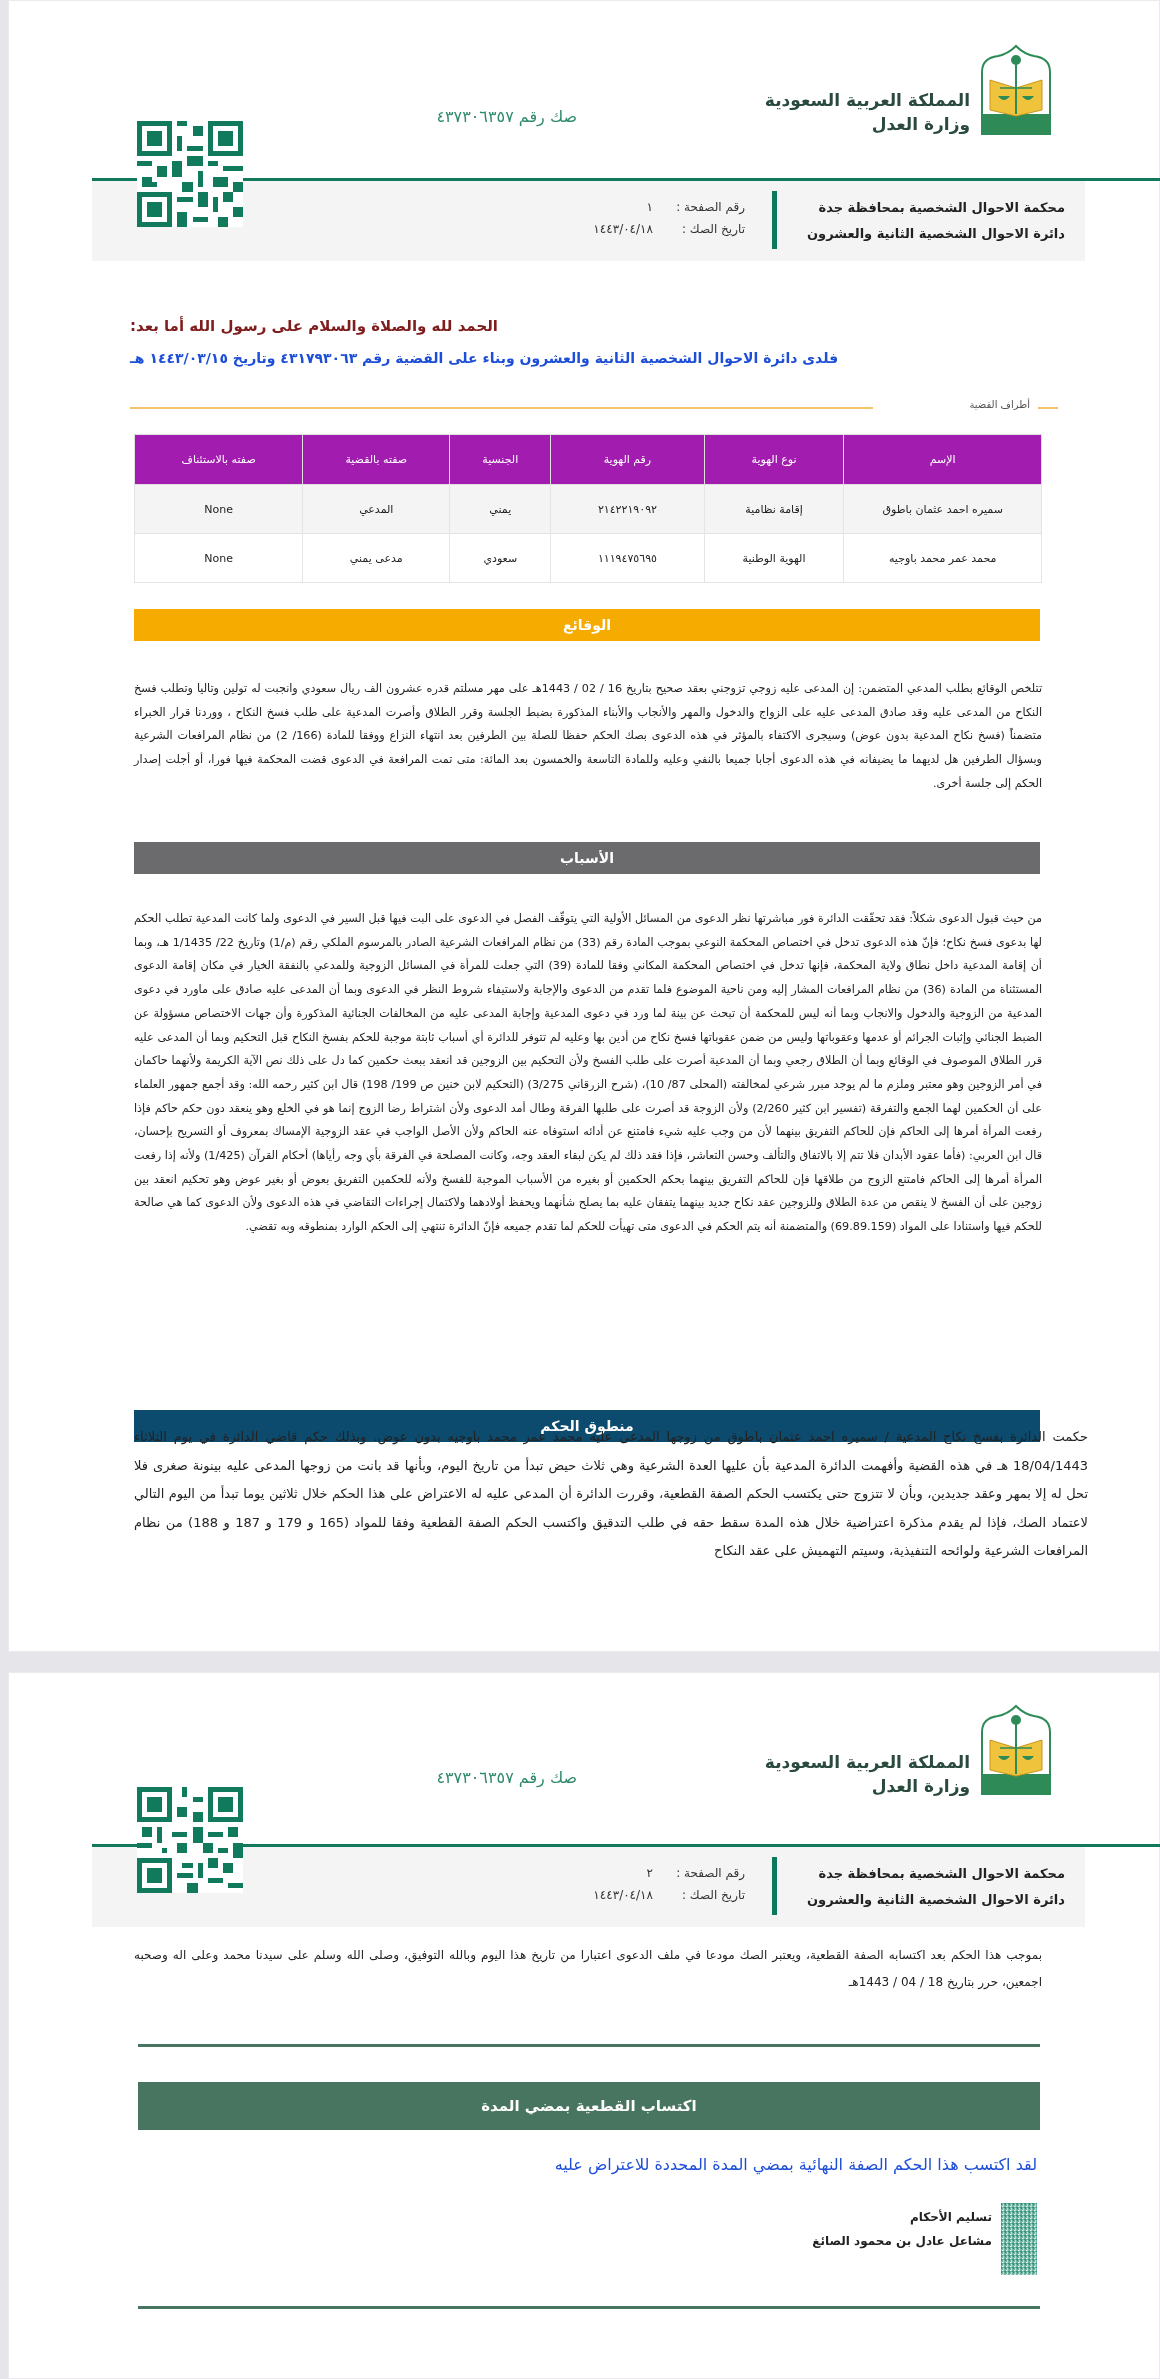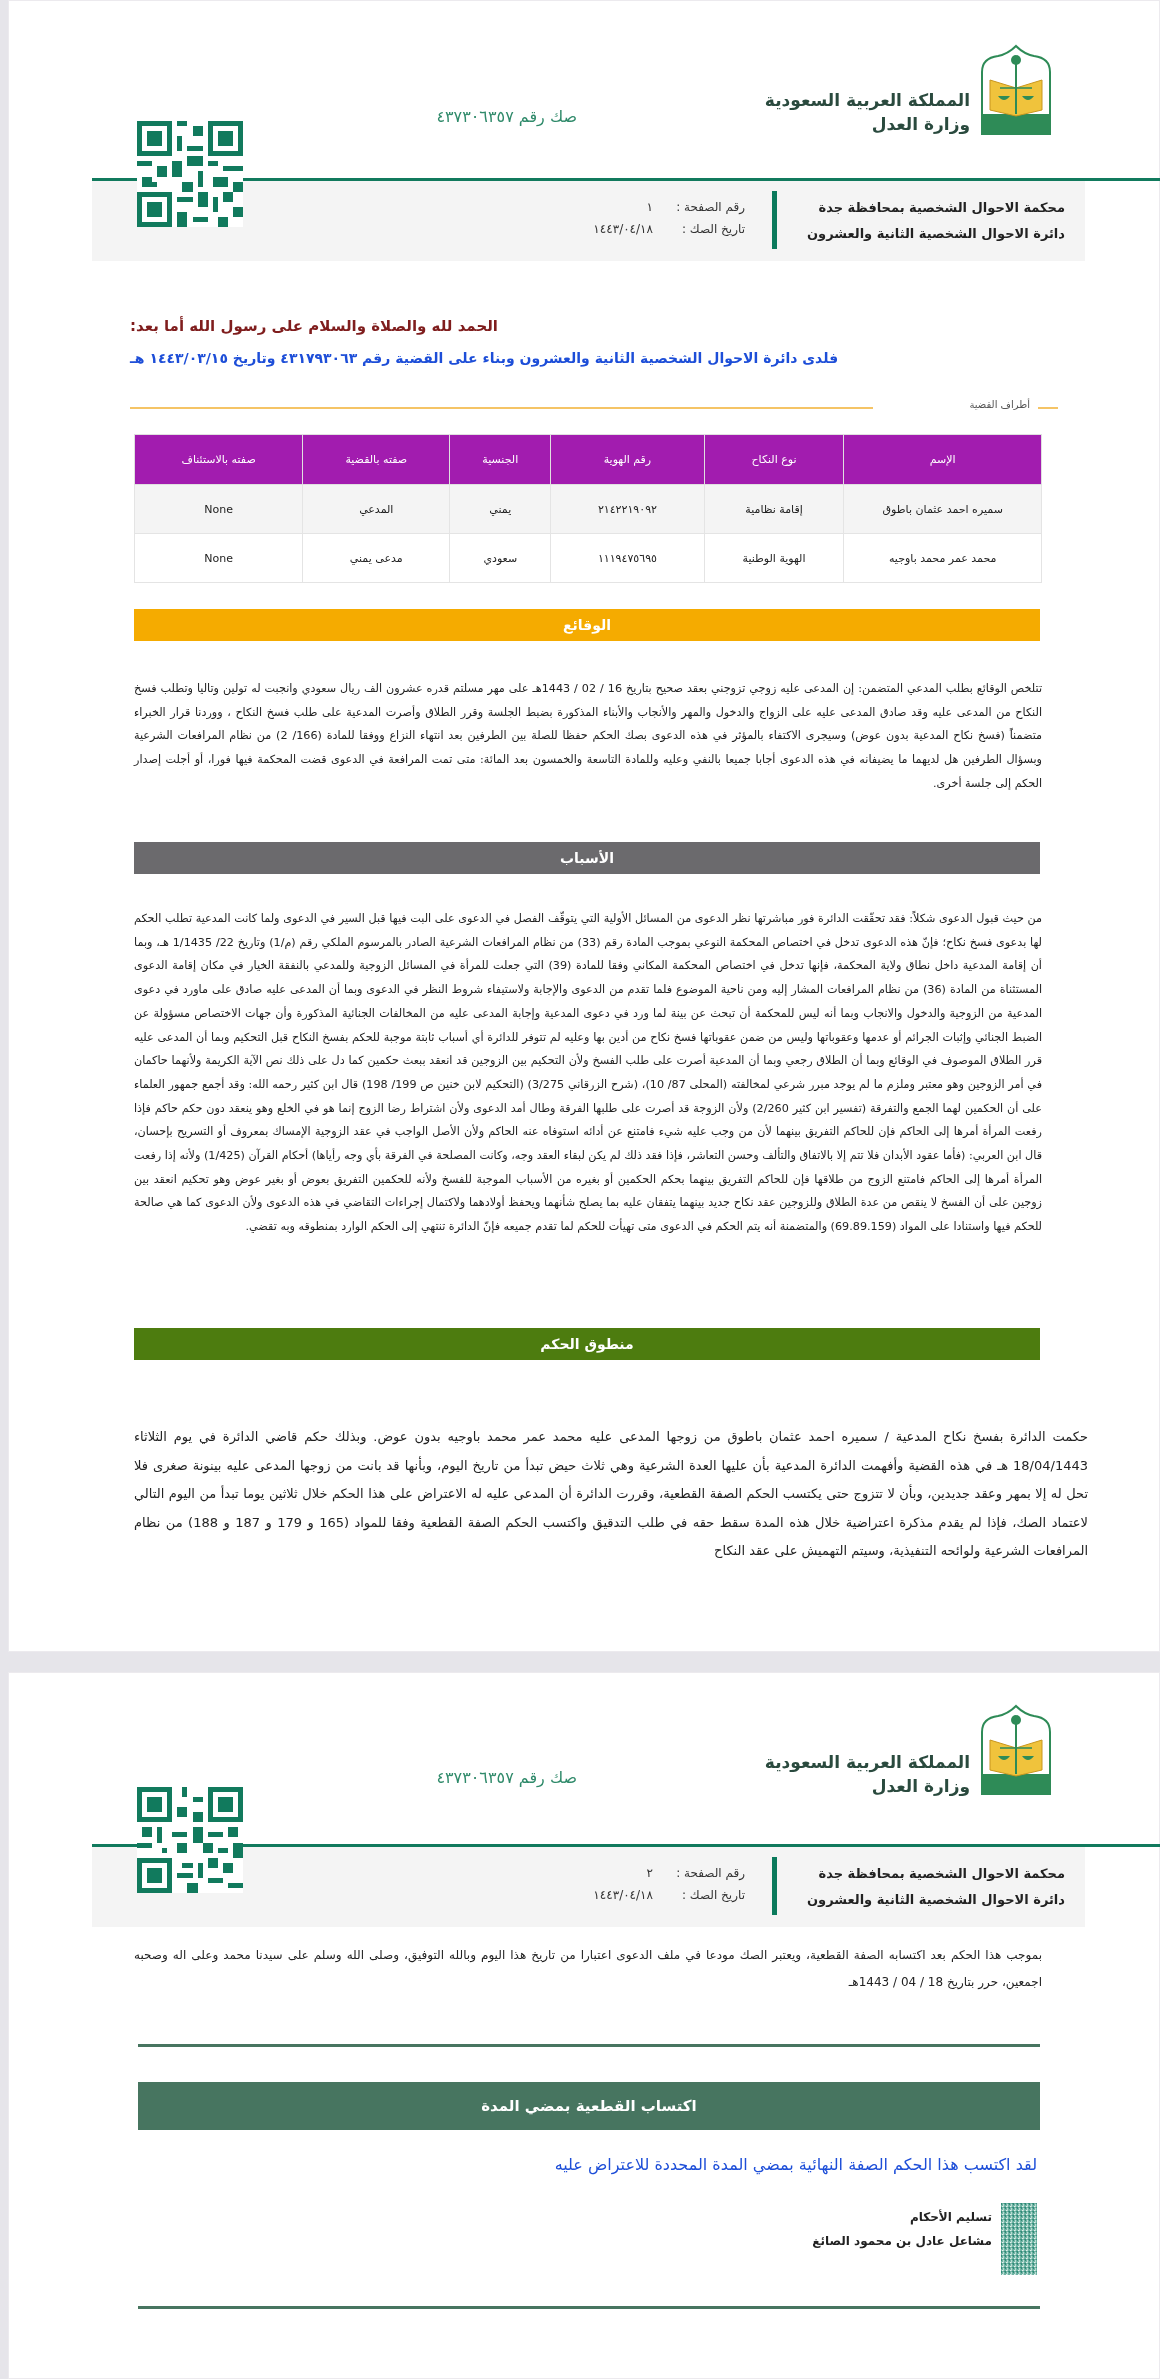--- a/index.html
+++ b/index.html
@@ -33,21 +33,21 @@
 
   table.parties { position: absolute; left: 134px; width: 908px; top: 434px; border-collapse: collapse; direction: rtl; font-size: 11px; }
   table.parties th { background: #a21caf; color: #fff; font-weight: normal; height: 50px; border: 1px solid #e0e0e0; }
   table.parties td { height: 49px; text-align: center; border: 1px solid #e4e4e4; color: #222; }
   table.parties tr.r1 td { background: #f4f4f4; }
   table.parties tr.r2 td { background: #fff; }
 
   .banner { position: absolute; left: 134px; width: 906px; height: 32px; color: #fff; text-align: center; font-size: 14px; line-height: 32px; direction: rtl; font-weight: bold; }
   .b-facts { top: 609px; background: #f5ab00; }
   .b-reasons { top: 842px; background: #6b6a6d; left: 134px; width: 906px; }
-  .b-ruling { top: 1328px; background: #4d7c0f; }
+  .b-ruling { top: 1410px; background: #0c4a6e; }
 
   .para { position: absolute; left: 134px; width: 908px; direction: rtl; text-align: justify; font-size: 11.2px; color: #222; line-height: 23.7px; }
   .p-facts { top: 677px; }
   .p-reasons { top: 907px; }
   .p-ruling { top: 1423px; font-size: 13px; line-height: 28.5px; width: 954px; }
 
   .p2-para { position: absolute; left: 134px; width: 908px; top: 1942px; direction: rtl; text-align: justify; font-size: 12px; line-height: 27px; color: #222; }
   .p2-rule { position: absolute; left: 138px; width: 902px; height: 3px; background: #477560; }
   .final-banner { position: absolute; left: 138px; width: 902px; top: 2082px; height: 48px; background: #477560; color: #fff; font-size: 15px; font-weight: bold; text-align: center; line-height: 48px; direction: rtl; }
   .final-note { position: absolute; right: 123px; top: 2155px; direction: rtl; font-size: 16px; color: #1d4ed8; }
@@ -145,21 +145,21 @@
 <div class="praise">الحمد لله والصلاة والسلام على رسول الله أما بعد:</div>
 <div class="session">فلدى دائرة الاحوال الشخصية الثانية والعشرون وبناء على القضية رقم ٤٣١٧٩٣٠٦٣ وتاريخ ١٤٤٣/٠٣/١٥ هـ</div>
 
 <div class="parties-label-line"></div>
 <div class="parties-label-line2"></div>
 <div class="parties-label">أطراف القضية</div>
 <table class="parties">
   <thead>
     <tr>
       <th style="width:188px">الإسم</th>
-      <th style="width:133px">نوع النكاح</th>
+      <th style="width:133px">نوع الهوية</th>
       <th style="width:146px">رقم الهوية</th>
       <th style="width:96px">الجنسية</th>
       <th style="width:140px">صفته بالقضية</th>
       <th style="width:160px">صفته بالاستئناف</th>
     </tr>
   </thead>
   <tbody>
     <tr class="r1">
       <td>سميره احمد عثمان باطوق</td>
       <td>إقامة نظامية</td>

